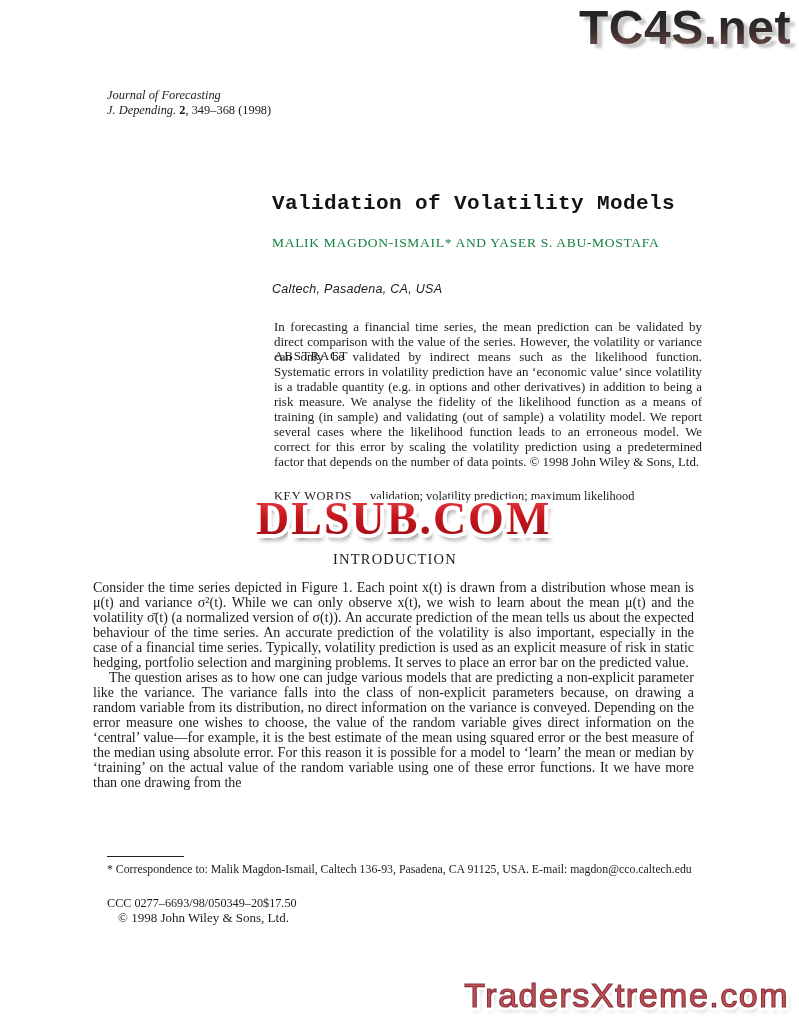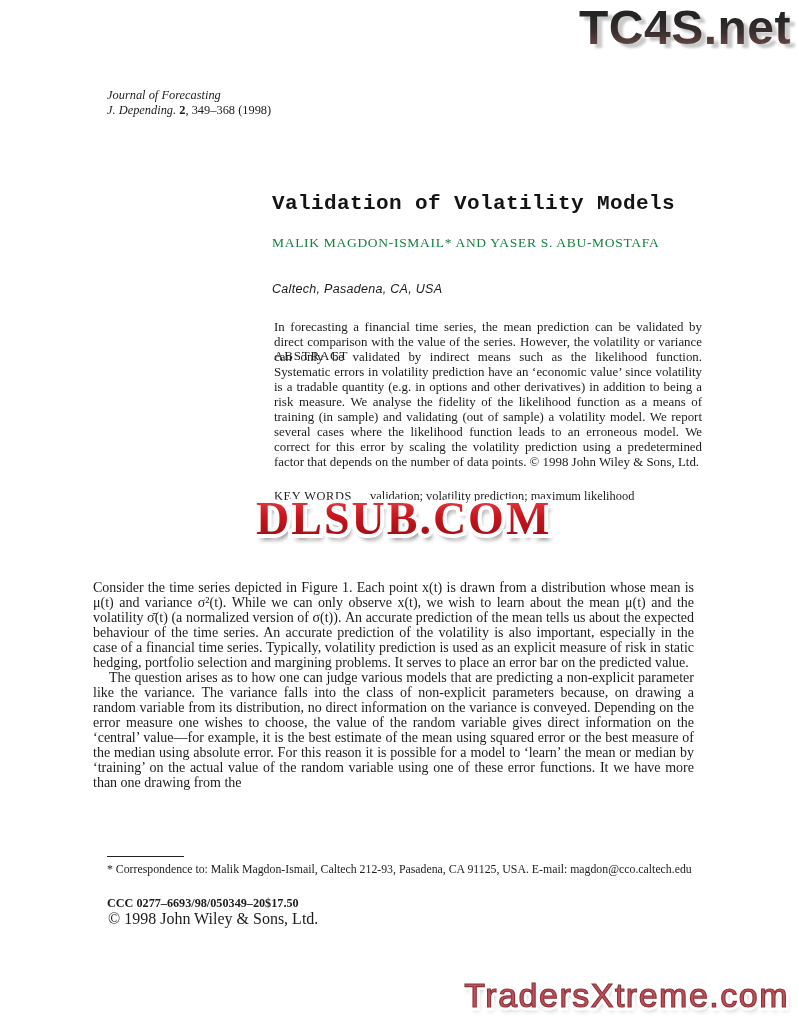--- a/index.html
+++ b/index.html
@@ -101,25 +101,24 @@
     position:absolute; left:107px; top:856px; width:77px;
     border-top:1.4px solid #222222;
   }
   .correspondence {
     position:absolute; left:107px; top:862px; width:599px;
     font-size:11.8px; line-height:14.6px; text-align:justify;
   }
   .ccc-line {
     position:absolute; left:107px; top:896px;
     font-size:12.2px;
-    font-weight:bold;
   }
   .copyright-line {
-    position:absolute; left:108px; top:910px;
-    font-size:16px;
+    position:absolute; left:118px; top:910px;
+    font-size:13px;
   }
 
   
   .traders {
     position:absolute; right:10px; top:977px; display:inline-block;
     font-family:"Liberation Sans", sans-serif; font-weight:normal;
     font-size:34px; letter-spacing:1.5px; line-height:1.1; white-space:nowrap;
     z-index:5;
   }
   .traders .outline-layer {
@@ -155,27 +154,28 @@
   <div class="abstract-body">In forecasting a financial time series, the mean prediction can be validated by direct comparison with the value of the series. However, the volatility or variance can only be validated by indirect means such as the likelihood function. Systematic errors in volatility prediction have an ‘economic value’ since volatility is a tradable quantity (e.g. in options and other derivatives) in addition to being a risk measure. We analyse the fidelity of the likelihood function as a means of training (in sample) and validating (out of sample) a volatility model. We report several cases where the likelihood function leads to an erroneous model. We correct for this error by scaling the volatility prediction using a predetermined factor that depends on the number of data points. © 1998 John Wiley &amp; Sons, Ltd.</div>
   <div class="keywords-line">
     <span class="kw-label">KEY WORDS</span><span>validation; volatility prediction; maximum likelihood</span>
   </div>
 
   <div class="dlsub">
     <span class="outline-layer">DLSUB.COM</span>
     <span class="fill-layer">DLSUB.COM</span>
   </div>
 
+  <div class="intro-heading">INTRODUCTION</div>
   <div class="intro-body">
     <p>Consider the time series depicted in Figure 1. Each point x(t) is drawn from a distribution whose mean is μ(t) and variance σ²(t). While we can only observe x(t), we wish to learn about the mean μ(t) and the volatility σ̄(t) (a normalized version of σ(t)). An accurate prediction of the mean tells us about the expected behaviour of the time series. An accurate prediction of the volatility is also important, especially in the case of a financial time series. Typically, volatility prediction is used as an explicit measure of risk in static hedging, portfolio selection and margining problems. It serves to place an error bar on the predicted value.</p>
     <p class="indented">The question arises as to how one can judge various models that are predicting a non-explicit parameter like the variance. The variance falls into the class of non-explicit parameters because, on drawing a random variable from its distribution, no direct information on the variance is conveyed. Depending on the error measure one wishes to choose, the value of the random variable gives direct information on the ‘central’ value—for example, it is the best estimate of the mean using squared error or the best measure of the median using absolute error. For this reason it is possible for a model to ‘learn’ the mean or median by ‘training’ on the actual value of the random variable using one of these error functions. It we have more than one drawing from the</p>
   </div>
 
   <div class="footnote-rule"></div>
-  <div class="correspondence">* Correspondence to: Malik Magdon-Ismail, Caltech 212-93, Pasadena, CA 91125, USA. E-mail: magdon@cco.caltech.edu</div>
+  <div class="correspondence">* Correspondence to: Malik Magdon-Ismail, Caltech 136-93, Pasadena, CA 91125, USA. E-mail: magdon@cco.caltech.edu</div>
   <div class="ccc-line">CCC 0277–6693/98/050349–20$17.50</div>
   <div class="copyright-line">© 1998 John Wiley &amp; Sons, Ltd.</div>
 
   <div class="traders">
     <span class="outline-layer">TradersXtreme.com</span>
     <span class="fill-layer">TradersXtreme.com</span>
   </div>
 
 </div>
 

